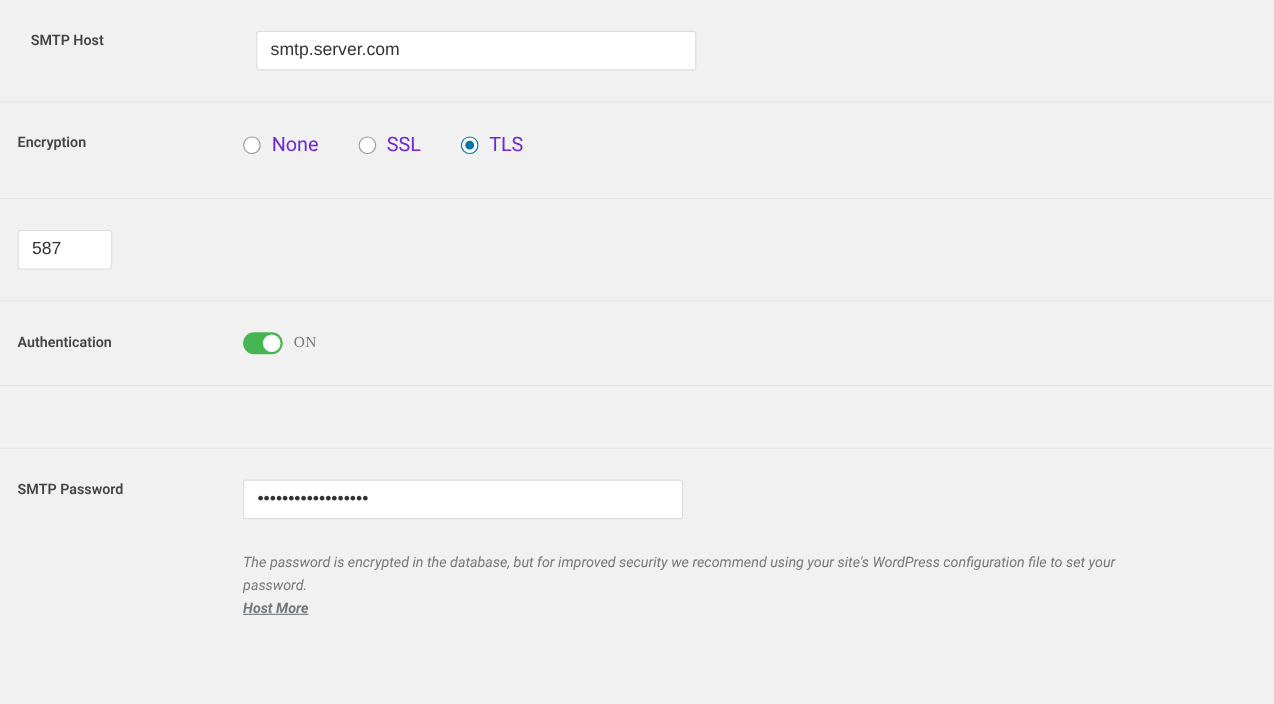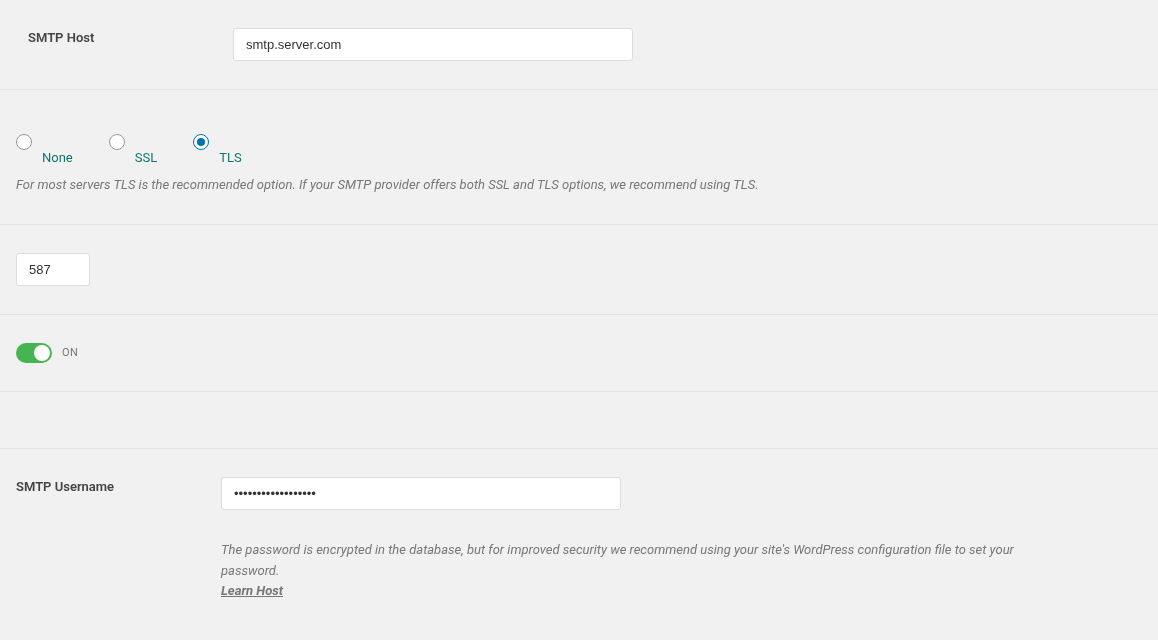--- a/index.html
+++ b/index.html
@@ -34,30 +34,30 @@
   }
   .field-col {
     flex: 1;
     padding-right: 20px;
   }
   input[type="text"], input[type="password"] {
     background: #fff;
     border: 1px solid #ddd;
     border-radius: 3px;
     padding: 8px 12px;
-    font-size: 13px;
+    font-size: 16px;
     color: #333;
     box-shadow: none;
     outline: none;
   }
   .input-wide {
     width: 400px;
   }
   .input-small {
-    width: 74px;
+    width: 86px;
   }
   .radio-group {
     display: flex;
     gap: 36px;
     align-items: center;
     margin-bottom: 10px;
   }
   .radio-item {
     display: flex;
     align-items: center;
@@ -82,23 +82,22 @@
     width: 8px;
     height: 8px;
     border-radius: 50%;
     background: #0073aa;
     display: none;
   }
   .radio-circle.selected .radio-dot {
     display: block;
   }
   .radio-label {
-    font-size: 13px;
-    color: #0f766e;
-    margin-top: 32px;
+    font-size: 18px;
+    color: #6d28d9;
   }
   .description {
     font-style: italic;
     color: #777;
     font-size: 13px;
     line-height: 1.6;
   }
   .toggle-wrap {
     display: flex;
     align-items: center;
@@ -115,23 +114,24 @@
   .toggle-knob {
     width: 16px;
     height: 16px;
     background: #fff;
     border-radius: 50%;
     position: absolute;
     top: 2px;
     right: 2px;
   }
   .toggle-text {
-    font-size: 11px;
+    font-size: 14px;
     color: #777;
     letter-spacing: 0.5px;
+    font-family: Liberation Serif, serif;
   }
   .learn-more {
     color: #72777c;
     font-weight: 700;
     text-decoration: underline;
     font-style: italic;
     cursor: pointer;
   }
 </style>
 </head>
@@ -140,65 +140,66 @@
 <div class="settings-table">
 
   <div class="row">
     <div class="label-col">SMTP Host</div>
     <div class="field-col">
       <input type="text" class="input-wide" value="smtp.server.com" style="">
     </div>
   </div>
 
   <div class="row">
+    <div class="label-col">Encryption</div>
     <div class="field-col">
       <div class="radio-group">
         <div class="radio-item">
           <span class="radio-circle"></span>
           <span class="radio-label">None</span>
         </div>
         <div class="radio-item">
           <span class="radio-circle"></span>
           <span class="radio-label">SSL</span>
         </div>
         <div class="radio-item">
           <span class="radio-circle selected">
               <span class="radio-dot"></span>
             </span>
           <span class="radio-label">TLS</span>
         </div>
       </div>
-      <div class="description">For most servers TLS is the recommended option. If your SMTP provider offers both SSL and TLS options, we recommend using TLS.</div>
     </div>
   </div>
 
   <div class="row">
     <div class="field-col">
       <input type="text" class="input-small" value="587" style="">
     </div>
   </div>
 
   <div class="row">
+    <div class="label-col">Authentication</div>
     <div class="field-col">
       <div class="toggle-wrap">
         <div class="toggle">
           <div class="toggle-knob"></div>
         </div>
         <span class="toggle-text">ON</span>
       </div>
     </div>
   </div>
 
   <div class="row">
   </div>
 
   <div class="row" style="border-bottom:none;">
-    <div class="label-col">SMTP Username</div>
+    <div class="label-col">SMTP Password</div>
     <div class="field-col">
       <input type="text" class="input-wide" style="margin-bottom: 14px;" value="••••••••••••••••••">
       <div class="description" style="max-width:800px;margin-top:16px;">
         <span>The password is encrypted in the database, but for improved security we recommend using your site's WordPress configuration file to set your password.</span><br>
-        <a class="learn-more">Learn Host</a>
+        <a class="learn-more">Host More</a>
       </div>
     </div>
   </div>
 
 </div>
 
 </body></html>

